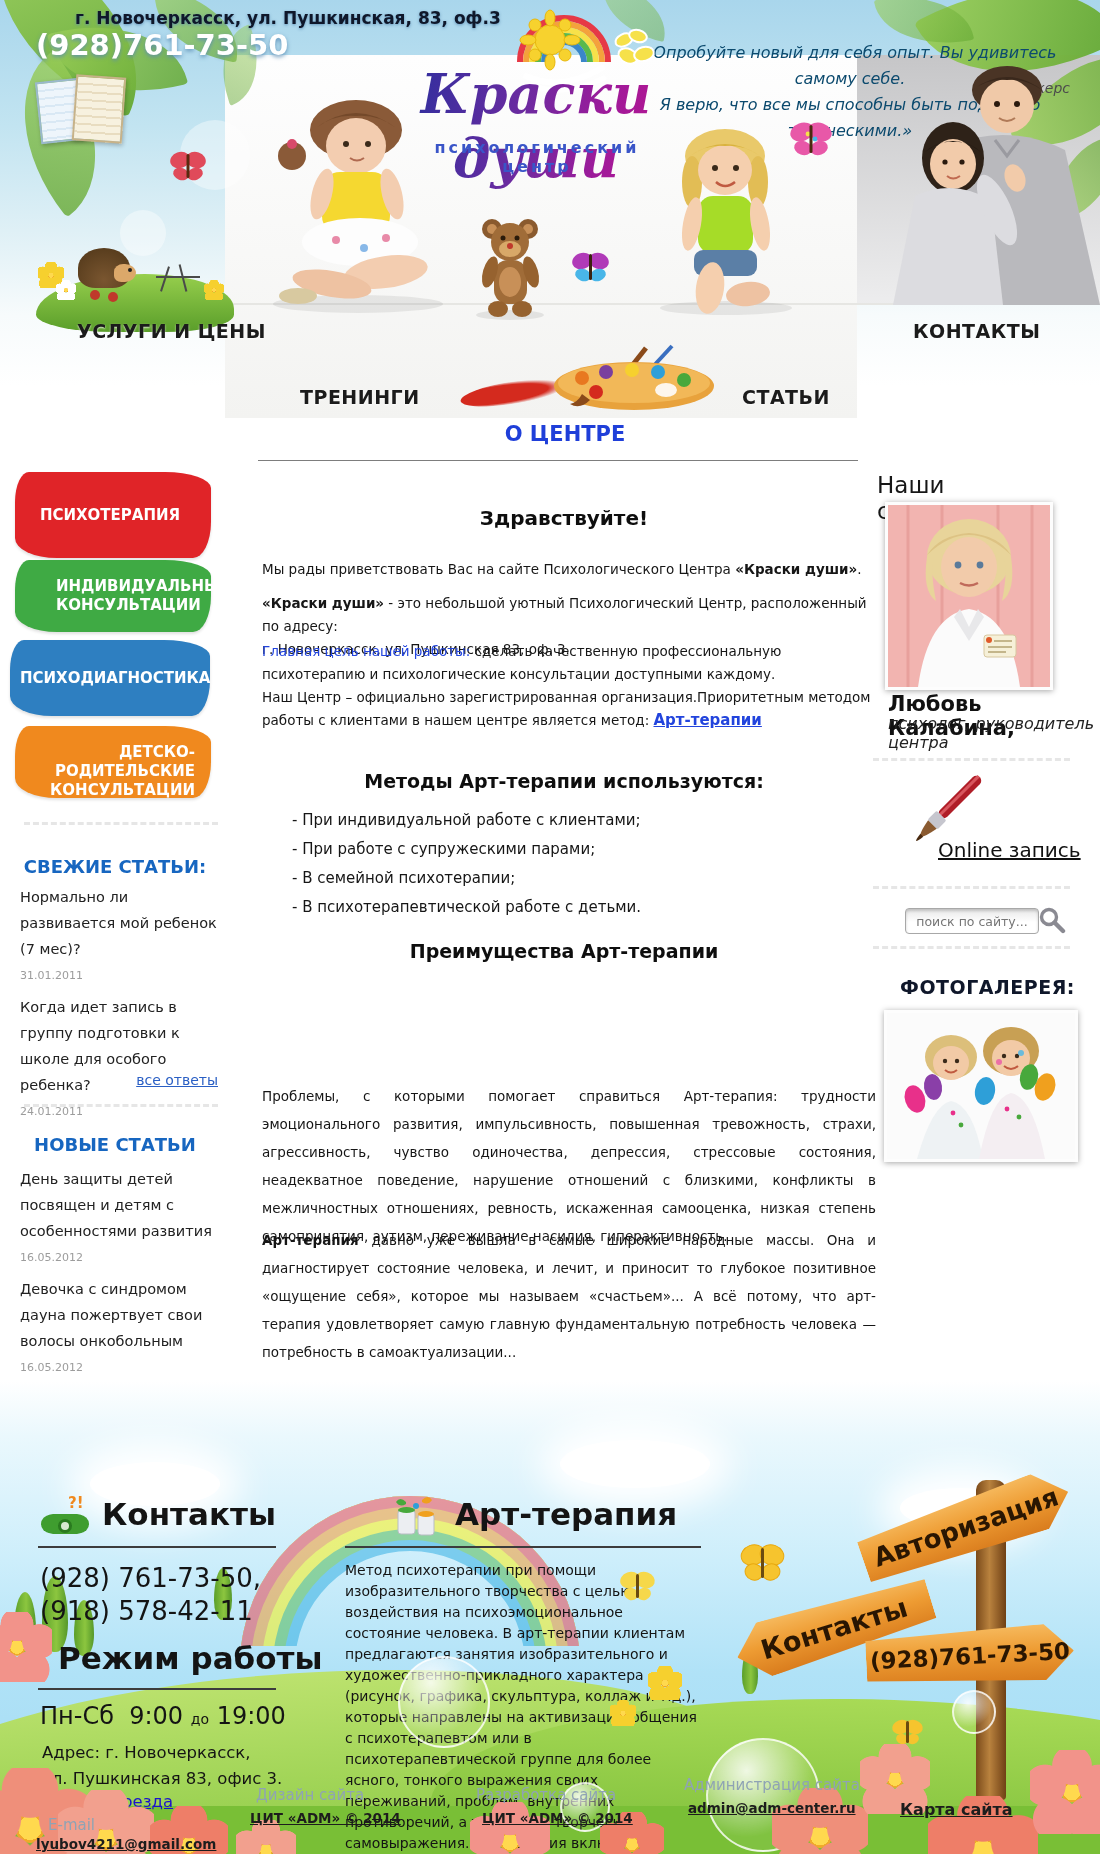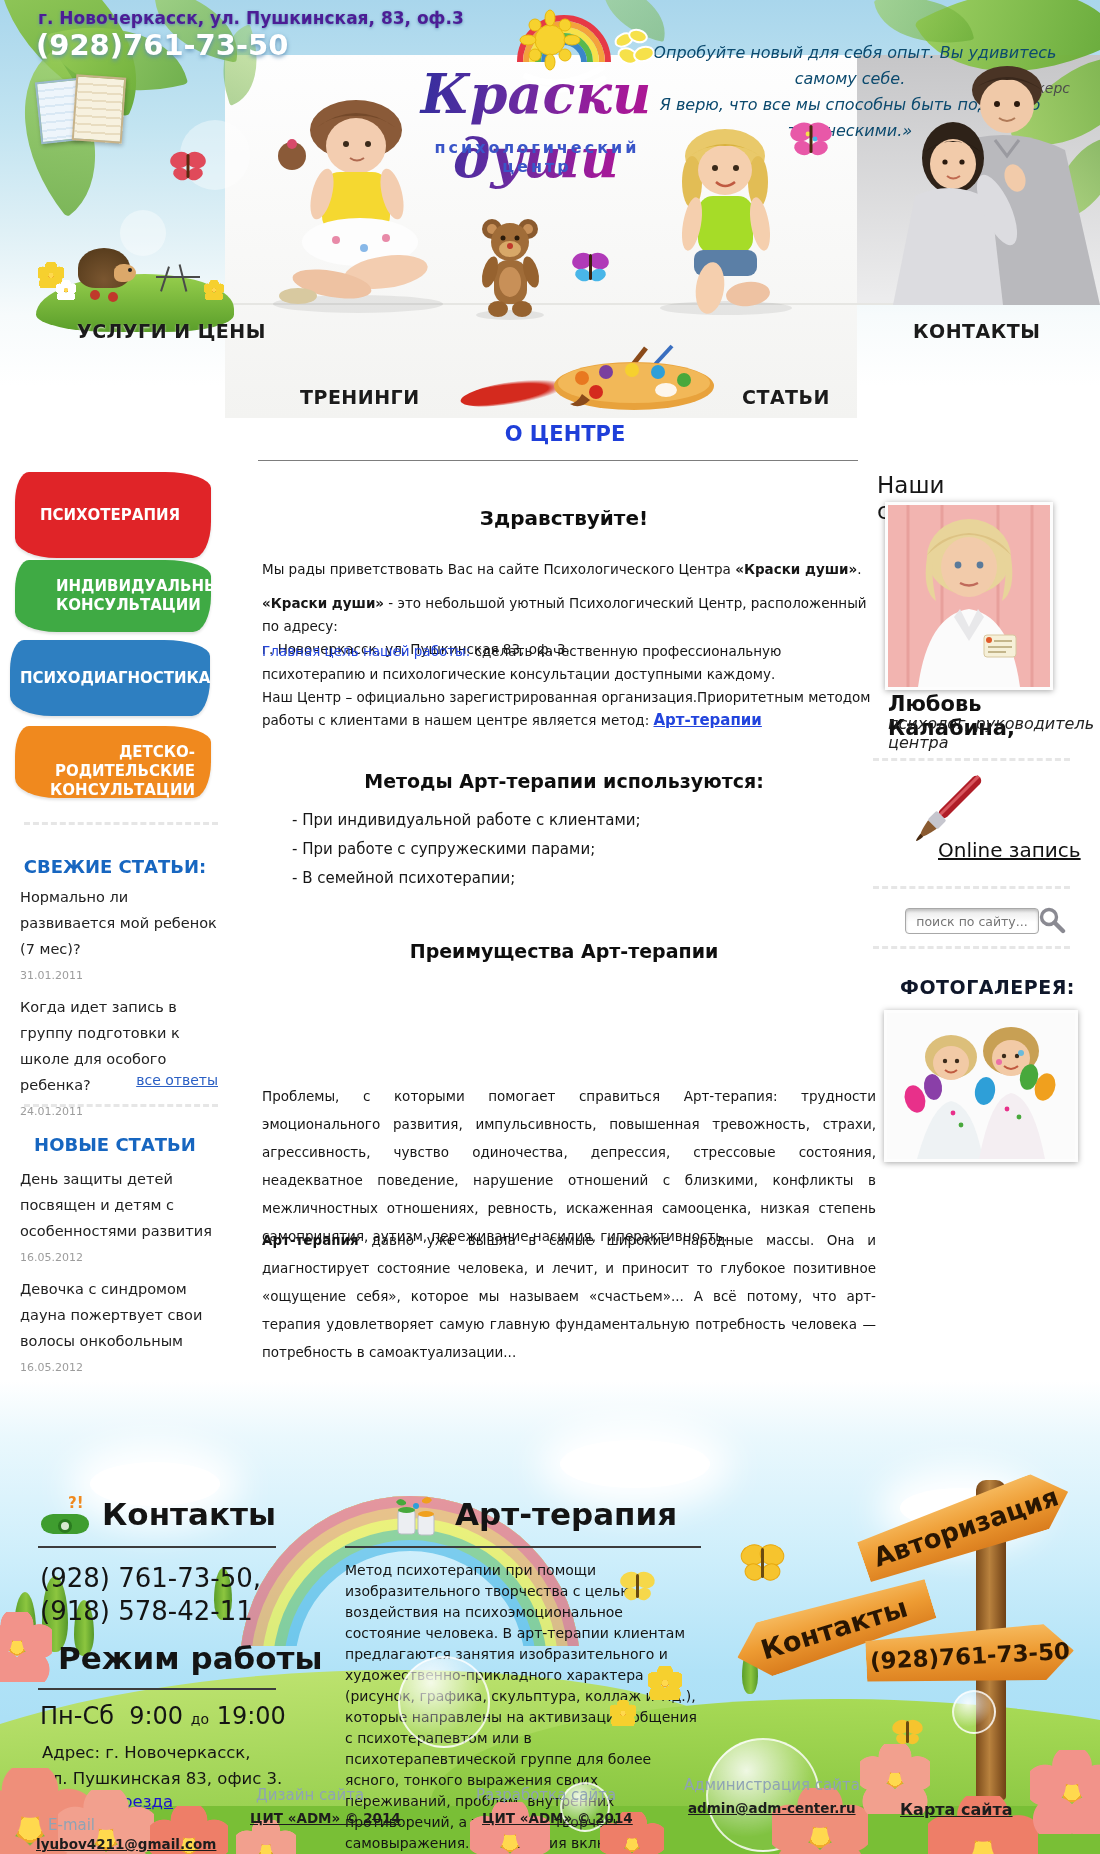--- a/index.html
+++ b/index.html
@@ -7,21 +7,21 @@
         font-family:"DejaVu Sans","Liberation Sans",sans-serif;background:#fff;}
   .abs{position:absolute;}
   
   .header{left:0;top:0;width:1100px;height:420px;
     background:linear-gradient(180deg,#a9d6ec 0%,#c2e4f1 30%,#dff0f6 55%,#f7fbfc 75%,#ffffff 92%);}
   .leaf{background:linear-gradient(135deg,#9ccf5a,#64a832);border-radius:4% 100% 4% 100%;}
   .bokeh{border-radius:50%;background:rgba(255,255,255,.4);}
   .photo-strip{background:linear-gradient(180deg,#fefefe,#f3f3f1);}
   .family-bg{background:linear-gradient(180deg,#c6c6c8,#ededee);}
   .floorline{background:#e6e6e3;}
-  .hdr-address{color:#4c1d95;font-size:17px;font-weight:bold;text-shadow:0 1px 3px rgba(90,140,180,.9);}
+  .hdr-address{color:#0f172a;font-size:17px;font-weight:bold;text-shadow:0 1px 3px rgba(90,140,180,.9);margin-left:37px;}
   .hdr-phone{color:#fff;font-size:29px;font-weight:bold;text-shadow:0 2px 4px rgba(90,140,180,.9);}
   .quote{color:#0c4a6e;font-style:italic;font-size:16px;text-align:center;line-height:26px;margin-top:28px;}
   .quote-author{color:#4c4c4c;font-style:italic;font-size:14px;text-align:right;padding-right:14px;}
   .logo-title{font-family:"DejaVu Serif","Liberation Serif",serif;font-style:italic;font-weight:bold;
     font-size:54px;text-align:center;
     background:linear-gradient(100deg,#2b2f9e 10%,#6a2ba0 45%,#a01a9a 70%,#c0148c 95%);
     -webkit-background-clip:text;background-clip:text;color:transparent;}
   .logo-sub{color:#3a55c8;font-size:16px;font-weight:bold;letter-spacing:3px;text-align:center;}
   .cert{border:2px solid #9ab8cc;background:repeating-linear-gradient(180deg,#eef5fb 0 6px,#d9e8f4 6px 8px);
     box-shadow:1px 2px 4px rgba(0,0,0,.25);}
@@ -350,20 +350,21 @@
   </div>
   <div class="abs ctext" style="left:262px;top:686px;width:614px;">
     <span>Наш Центр – официально зарегистрированная организация.Приоритетным методом работы с клиентами в нашем центре является  метод:  </span><span class="link-t">Арт-терапии</span>
   </div>
 
   <div class="abs chead" style="left:258px;top:770px;width:612px;font-size:19px;">Методы Арт-терапии используются:</div>
   <div class="abs" style="left:292px;top:806px;width:560px;font-size:15px;color:#161616;line-height:29px;">
     <div>- При индивидуальной работе с клиентами;</div>
     <div>- При работе с супружескими парами;</div>
     <div>- В семейной психотерапии;</div>
+    <div>- В психотерапевтической работе с детьми.</div>
   </div>
 
   <div class="abs chead" style="left:258px;top:940px;width:612px;font-size:19px;">Преимущества Арт-терапии</div>
   <div class="abs cjust" style="left:262px;top:1082px;width:614px;">Проблемы, с которыми помогает справиться Арт-терапия: трудности эмоционального развития, импульсивность, повышенная тревожность, страхи, агрессивность, чувство одиночества, депрессия, стрессовые состояния, неадекватное поведение, нарушение отношений с близкими, конфликты в межличностных отношениях, ревность, искаженная самооценка, низкая степень самопринятия, аутизм, переживание насилия, гиперактивность.</div>
   <div class="abs cjust" style="left:262px;top:1226px;width:614px;">
     <b>Арт-терапия</b><span> давно уже вышла в самые широкие народные массы. Она и диагностирует состояние человека, и лечит, и приносит то глубокое позитивное «ощущение себя», которое мы называем «счастьем»... А всё потому, что арт-терапия удовлетворяет самую главную фундаментальную потребность человека — потребность в самоактуализации...</span>
   </div>
 
   <div class="abs spec-title" style="left:877px;top:472px;">Наши специалисты:</div>
   <div class="abs photo-frame" style="left:885px;top:502px;width:162px;height:182px;">

